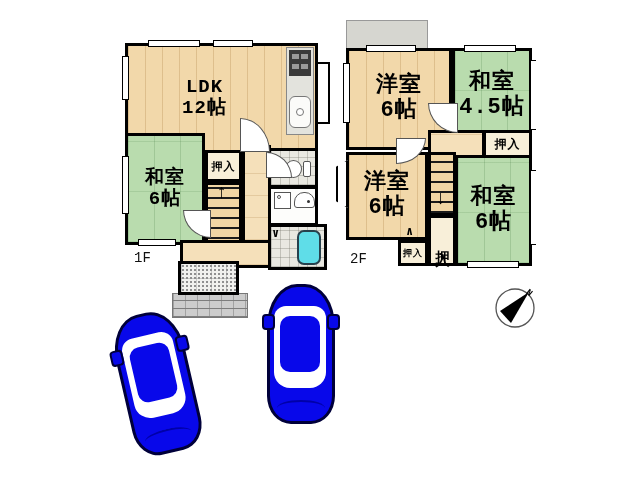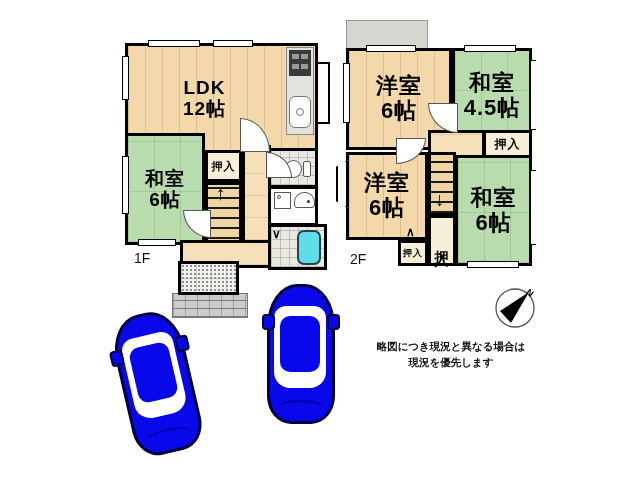--- a/index.html
+++ b/index.html
@@ -1,17 +1,17 @@
 <!DOCTYPE html>
 <html><head>
 <meta charset="utf-8">
 <style>
   html,body{margin:0;padding:0;background:#fff;}
   #canvas{position:relative;width:536px;height:480px;background:#ffffff;overflow:hidden;
-          font-family:Liberation Sans, sans-serif;color:#000;}
+          font-family:Liberation Mono, monospace;color:#000;}
   .abs{position:absolute;box-sizing:border-box;}
   
   .room{position:absolute;box-sizing:border-box;border:3px solid #000;z-index:1;
         display:flex;align-items:center;justify-content:center;}
   .wood{background:
         repeating-linear-gradient(90deg, rgba(150,100,35,.22) 0 1px, transparent 1px 17px),
         #f2d8aa;}
   .woodlight{background:
         repeating-linear-gradient(0deg, rgba(150,100,35,.18) 0 1px, transparent 1px 22px),
         #f5e0ba;}
@@ -224,18 +224,14 @@
   </div>
 
   <div class="abs" style="left:492px;top:284px;width:46px;height:46px;z-index:4;">
     <svg width="46" height="46" viewBox="0 0 46 46">
       <circle cx="23" cy="24" r="19" fill="#ffffff" stroke="#555" stroke-width="1.3"></circle>
       <path d="M37 8 L8 27 L19 39 Z" fill="#000"></path>
       <text x="35" y="11" font-size="9" font-weight="bold" fill="#000" transform="rotate(40 37 8)">N</text>
     </svg>
   </div>
 
-  <div class="disclaimer" style="left:355px;top:339px;width:192px;">
-    <div>略図につき現況と異なる場合は</div>
-    <div>現況を優先します</div>
-  </div>
 
 </div>
 
 </body></html>

